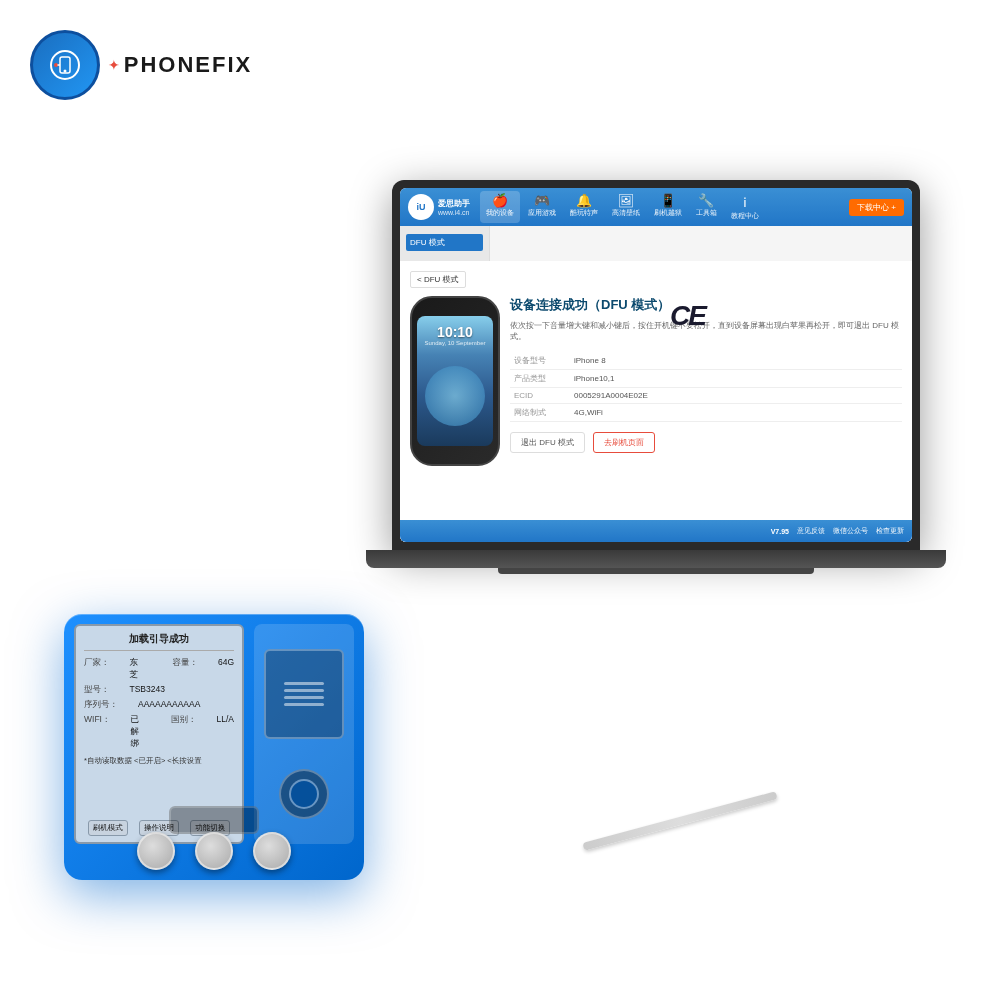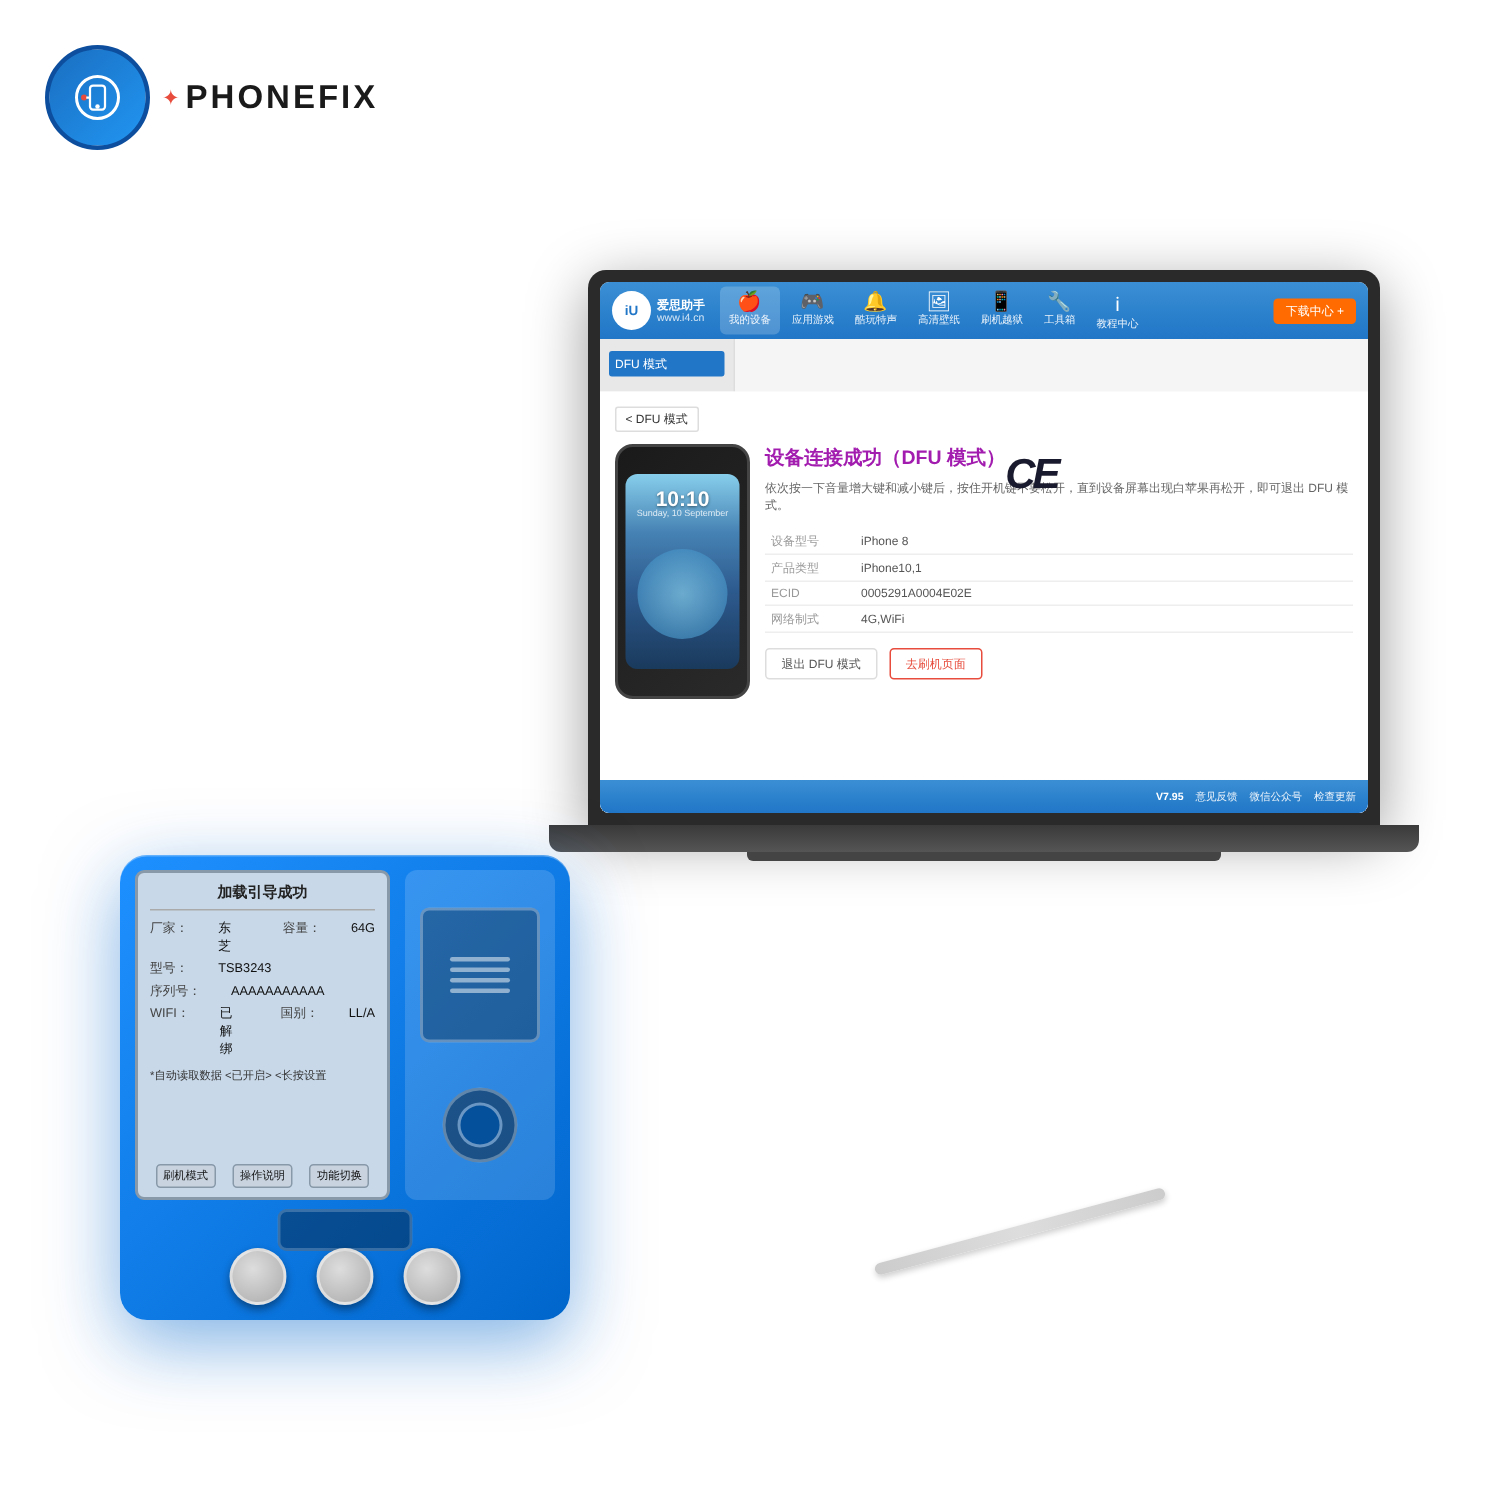--- a/index.html
+++ b/index.html
@@ -191,21 +191,21 @@
       border: 1px solid #ddd;
     }
     .dfu-content {
       display: flex;
       gap: 10px;
     }
     .dfu-phone-img {
       width: 90px;
       height: 170px;
       background: linear-gradient(135deg, #1a1a1a, #2a2a2a);
-      border-radius: 12px;
+      border-radius: 22px;
       display: flex;
       flex-direction: column;
       align-items: center;
       justify-content: center;
       flex-shrink: 0;
       border: 2px solid #444;
       position: relative;
       overflow: hidden;
     }
     .dfu-phone-screen {
@@ -228,21 +228,21 @@
     .phone-date {
       font-size: 6px;
       color: rgba(255,255,255,0.8);
     }
     .dfu-info {
       flex: 1;
     }
     .dfu-title {
       font-size: 13px;
       font-weight: bold;
-      color: #a21caf;
+      color: #0c4a6e;
       margin-bottom: 6px;
     }
     .dfu-desc {
       font-size: 8px;
       color: #666;
       line-height: 1.4;
       margin-bottom: 10px;
     }
     .dfu-table {
       width: 100%;
@@ -296,23 +296,23 @@
     .footer-version {
       font-size: 7px;
       color: white;
       font-weight: bold;
     }
 
     
     .device {
       position: absolute;
       bottom: 120px;
-      left: 80px;
+      left: 64px;
       width: 300px;
-      height: 310px;
+      height: 266px;
     }
     .device-body {
       width: 100%;
       height: 100%;
       background: linear-gradient(135deg, #1e90ff, #0066cc);
       border-radius: 18px;
       padding: 10px;
       box-shadow: 0 15px 50px rgba(0, 102, 204, 0.5), inset 0 1px 0 rgba(255,255,255,0.3);
       position: relative;
     }

